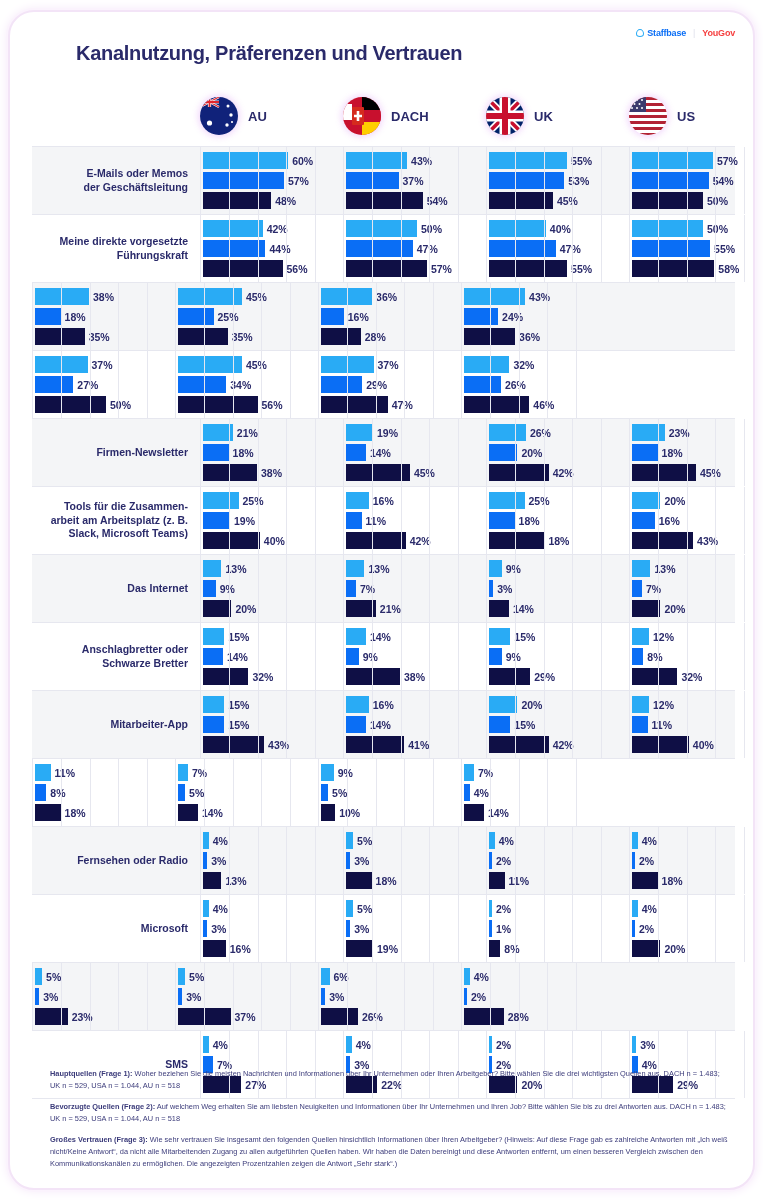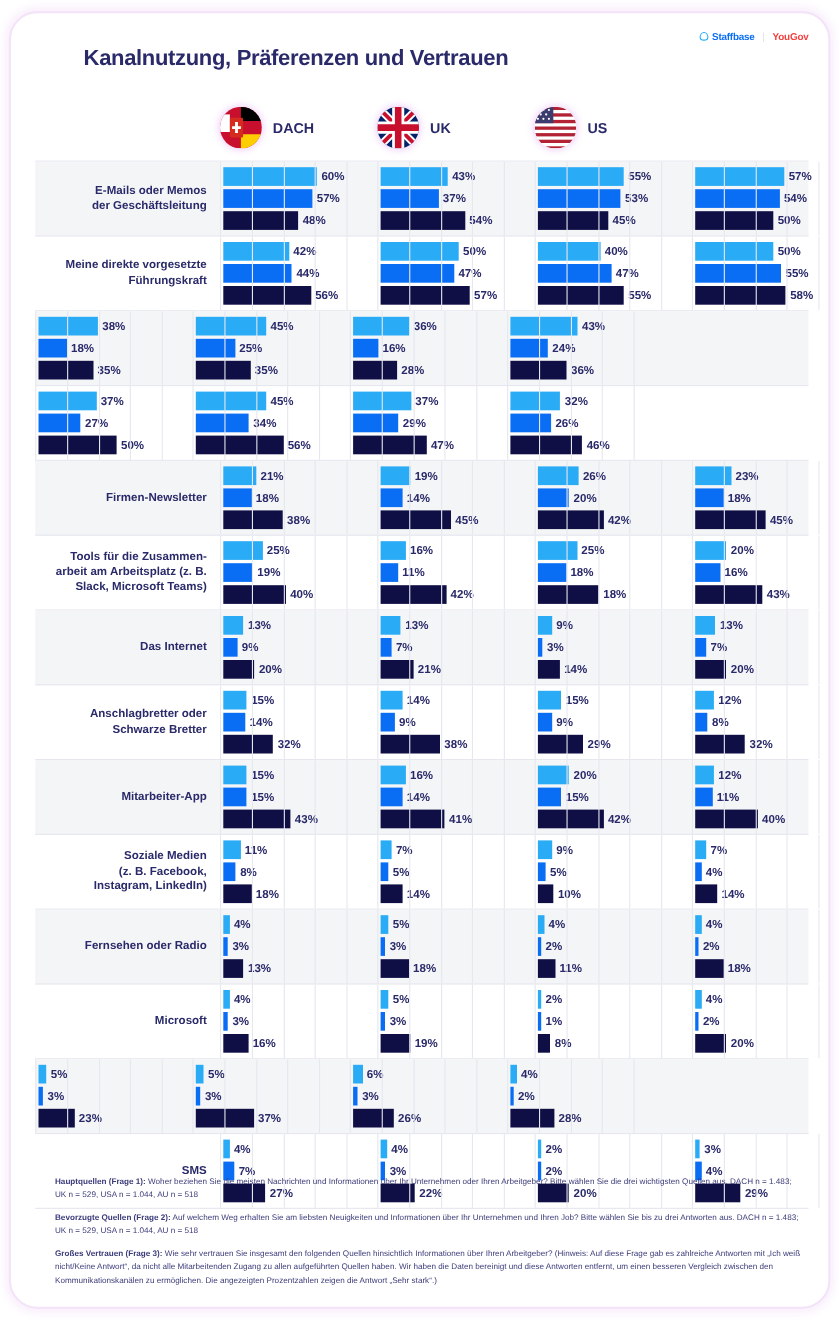--- a/index.html
+++ b/index.html
@@ -127,20 +127,42 @@
       <span class="brand-drop"></span><span class="brand-staffbase">Staffbase</span>
     </span>
     <span class="brand-sep">|</span>
     <span class="brand-yougov">YouGov</span>
   </div>
 
   <h1 class="title">Kanalnutzung, Präferenzen und Vertrauen</h1>
 
   <div class="country-head">
     <div class="ch-spacer"></div>
+    <div class="ch-cell">
+      <span class="flag">
+        <svg viewBox="0 0 38 38">
+            <rect width="38" height="38" fill="#10227a"></rect>
+          <g>
+              <rect x="0" y="0" width="19" height="10" fill="#10227a"></rect>
+          <path d="M0 0 L19 10 M19 0 L0 10" stroke="#fff" stroke-width="2.4"></path>
+          <path d="M0 0 L19 10 M19 0 L0 10" stroke="#e1262d" stroke-width="1.2"></path>
+          <path d="M9.5 0 v10 M0 5 h19" stroke="#fff" stroke-width="3.2"></path>
+          <path d="M9.5 0 v10 M0 5 h19" stroke="#e1262d" stroke-width="1.8"></path>
+            </g>
+          <g fill="#fff">
+            <circle cx="9.5" cy="26" r="2.6"></circle>
+              <circle cx="28" cy="9" r="1.5"></circle>
+            <circle cx="31" cy="18" r="1.7"></circle>
+              <circle cx="27" cy="28" r="1.7"></circle>
+            <circle cx="32" cy="25" r="1.1"></circle>
+          </g>
+        </svg>
+      </span>
+      <span class="ch-label">AU</span>
+    </div>
     <div class="ch-cell">
       <span class="flag">
         <svg viewBox="0 0 38 38">
           <rect width="38" height="38" fill="#c8102e"></rect>
           <path d="M19 0 H38 V13 H19 Z" fill="#000"></path>
           <path d="M19 13 H38 V25 H19 Z" fill="#c8102e"></path>
           <path d="M19 25 H38 V38 H19 Z" fill="#ffce00"></path>
           <rect x="0" y="7" width="9" height="16" fill="#fff"></rect>
           <rect x="9" y="10" width="12" height="18" rx="1" fill="#d52b1e"></rect>
           <path d="M15 14 v10 M11 19 h8" stroke="#fff" stroke-width="2.6"></path>
@@ -944,23 +966,20 @@
             <div class="bar s1" style="width: 15.62px;"></div>
             <span class="bval">11%</span>
           </div>
           <div class="barline">
             <div class="bar s2" style="width: 56.8px;"></div>
             <span class="bval">40%</span>
           </div>
         </div>
       </div>
       <div class="row">
-        <div class="row-label">
-          <span>Soziale Medien<br>(z. B. Facebook,<br>Instagram, LinkedIn)</span>
-        </div>
         <div class="cell">
           <div class="grid">
             <i style="left: 28.4px;"></i>
             <i style="left: 56.8px;"></i>
             <i style="left: 85.2px;"></i>
             <i style="left: 113.6px;"></i>
           </div>
           <div class="barline">
             <div class="bar s0" style="width: 15.62px;"></div>
             <span class="bval">11%</span>

